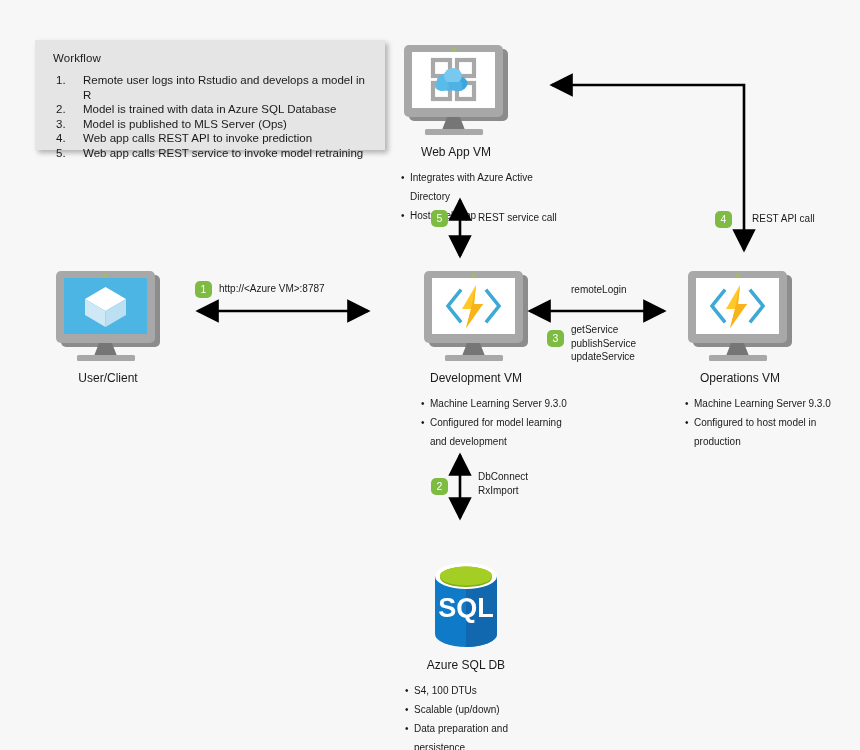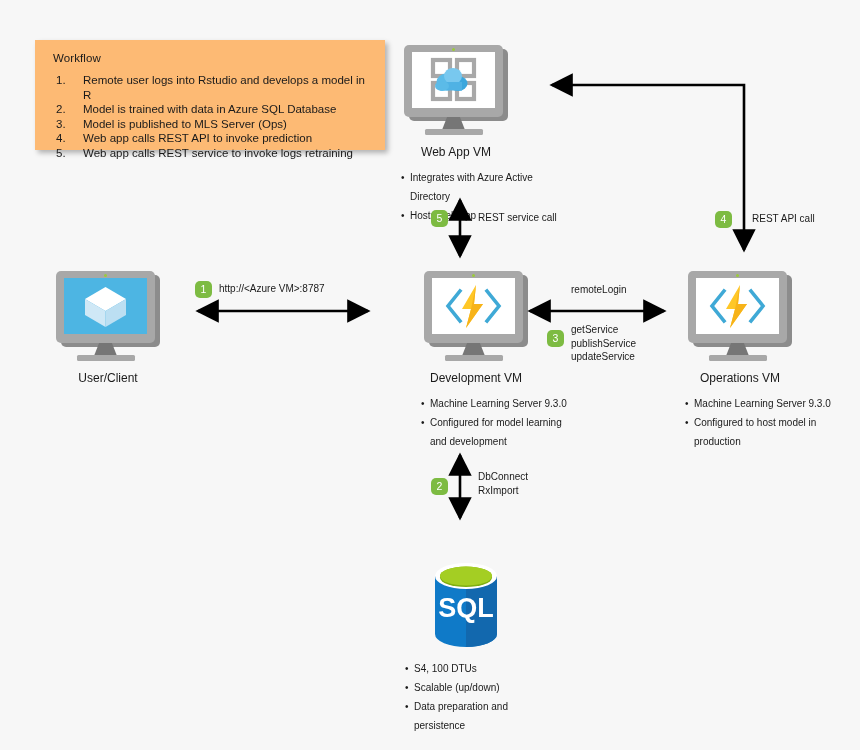--- a/index.html
+++ b/index.html
@@ -23,21 +23,21 @@
     height: 750px;
   }
 
   
   .workflow-box {
     position: absolute;
     left: 35px;
     top: 40px;
     width: 350px;
     height: 110px;
-    background: #fdba74;
+    background: #e5e5e5;
     box-shadow: 3px 3px 5px rgba(0,0,0,0.28);
     box-sizing: border-box;
     padding: 12px 14px 10px 18px;
   }
   .workflow-title {
     font-size: 11.5px;
     color: #1a1a1a;
     margin-bottom: 9px;
     letter-spacing: 0.1px;
   }
@@ -212,21 +212,21 @@
       <li>
         <span class="wf-num">3.</span>
         <span class="wf-text">Model is published to MLS Server (Ops)</span>
       </li>
       <li>
         <span class="wf-num">4.</span>
         <span class="wf-text">Web app calls REST API to invoke prediction</span>
       </li>
       <li>
         <span class="wf-num">5.</span>
-        <span class="wf-text">Web app calls REST service to invoke logs retraining</span>
+        <span class="wf-text">Web app calls REST service to invoke model retraining</span>
       </li>
     </ul>
   </div>
 
   <div class="node" style="left:356px; top:45px;">
     <div class="monitor">
       <div class="mon-shadow"></div>
       <div class="mon-bezel">
         <div class="mon-led"></div>
         <div class="mon-screen">
@@ -335,20 +335,21 @@
       <svg width="76" height="90" viewBox="0 0 76 90">
         <path d="M7 16 L7 74 A31 13 0 0 0 69 74 L69 16 Z" fill="#0f7ac8"></path>
         <path d="M38 16 L38 87 A31 13 0 0 0 69 74 L69 16 Z" fill="#1268ae"></path>
         <ellipse cx="38" cy="16" rx="31" ry="13" fill="#ffffff"></ellipse>
         <ellipse cx="38" cy="16" rx="26" ry="9.5" fill="#9ac41f"></ellipse>
         <ellipse cx="38" cy="17.5" rx="26" ry="9.5" fill="#7fae10"></ellipse>
         <ellipse cx="38" cy="16" rx="26" ry="9.5" fill="#a4ce23"></ellipse>
         <text x="38" y="57" text-anchor="middle" font-family="'Liberation Sans', sans-serif" font-size="27" font-weight="bold" fill="#ffffff">SQL</text>
       </svg>
     </div>
+    <div class="node-label">Azure SQL DB</div>
     <ul class="node-bullets" style="margin-left:38px;">
       <li>S4, 100 DTUs</li>
       <li>Scalable (up/down)</li>
       <li>Data preparation and</li>
       <li class="cont">persistence</li>
     </ul>
   </div>
 
   <svg class="arrow-svg" style="left:0; top:0;" width="860" height="750">
     <defs>

